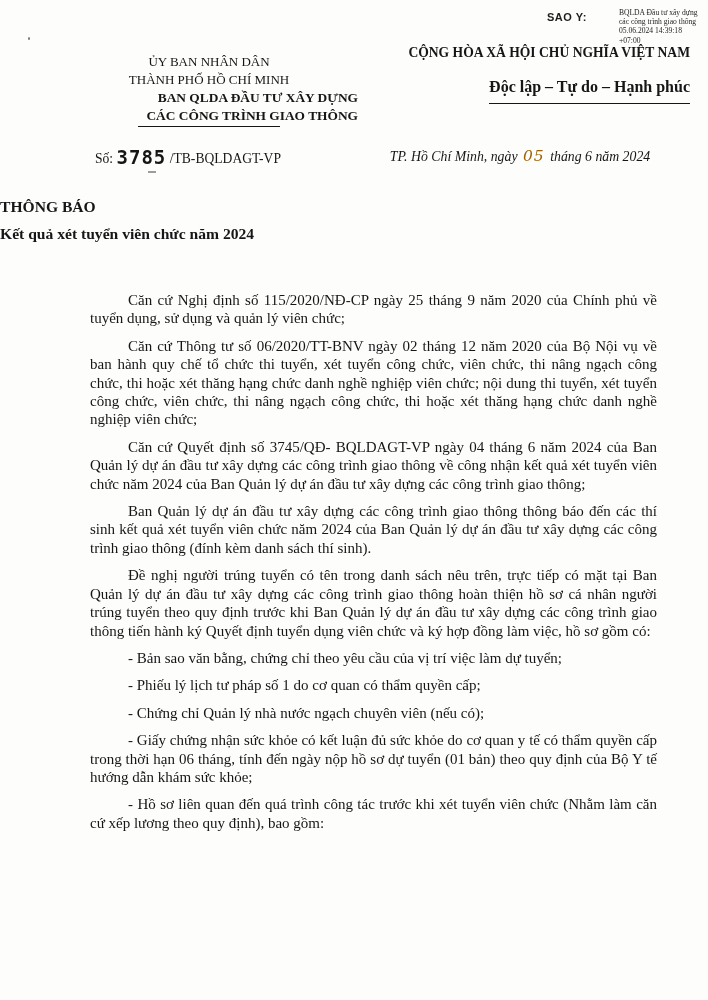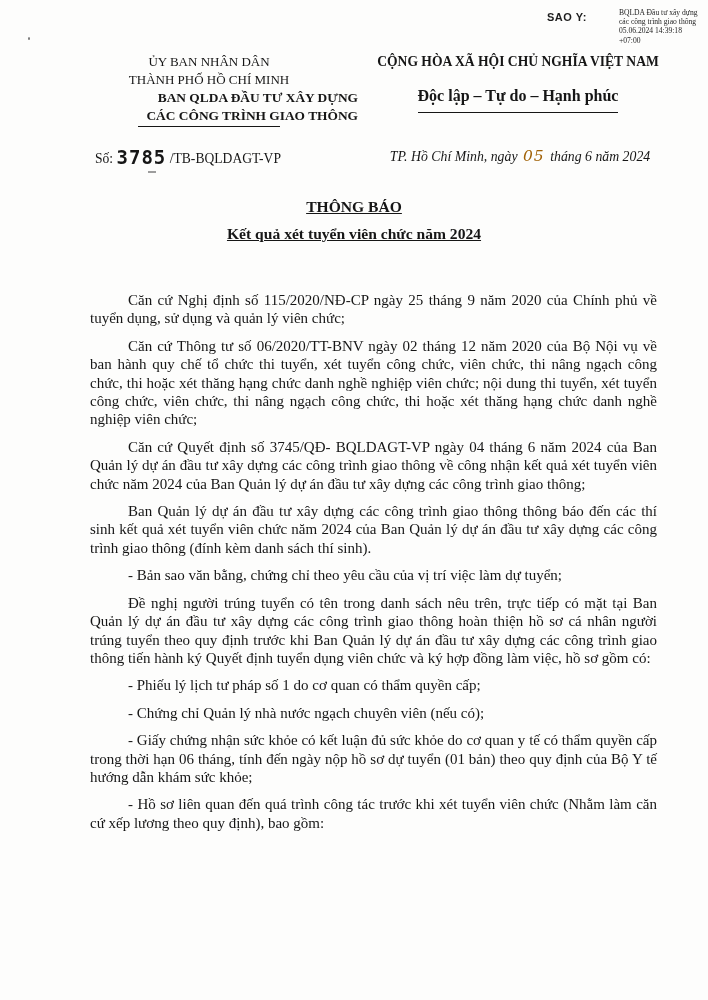--- a/index.html
+++ b/index.html
@@ -30,22 +30,22 @@
   .h-left{
     position:absolute;top:53px;left:60px;width:298px;
     text-align:center;font-size:13px;line-height:18px;
   }
   .h-left .org-bold{font-weight:bold;font-size:13.4px;text-align:right;}
   .h-left-underline{
     width:142px;height:0;border-bottom:1.6px solid #161616;
     margin:1px auto 0 auto;
   }
   .h-right{
-    position:absolute;top:53px;left:346px;width:344px;
-    text-align:center;line-height:18px;
+    position:absolute;top:44px;left:346px;width:344px;
+    text-align:right;line-height:18px;
   }
   .h-right .nation{font-weight:bold;font-size:13.6px;}
   .h-right .motto{
     font-weight:bold;font-size:16px;display:inline-block;
     border-bottom:1.6px solid #161616;padding-bottom:7px;margin-top:16px;
   }
   .doc-number{
     position:absolute;top:146px;left:95px;
     font-size:13.6px;white-space:nowrap;
   }
@@ -59,21 +59,21 @@
     text-align:center;font-style:italic;font-size:13.8px;white-space:nowrap;
   }
   .date-day{
     color:#a16207;
     font-size:15.5px;
     font-family:"DejaVu Serif", serif;
     letter-spacing:1px;
     padding:0 2px;
   }
   .title-block{
-    position:absolute;top:198px;left:0;width:708px;text-align:center;text-decoration:underline;
+    position:absolute;top:198px;left:0;width:708px;
   }
   .title-1{font-weight:bold;font-size:15.6px;}
   .title-2{font-weight:bold;font-size:15.6px;margin-top:9px;}
   .doc-body{
     position:absolute;top:282px;left:90px;width:567px;
     font-size:15px;line-height:18.4px;
     text-align:justify;
     margin-top:9px;
   }
   .doc-body p{margin:0 0 9px 0;text-indent:38px;}
@@ -124,22 +124,22 @@
   <div class="title-block">
     <div class="title-1">THÔNG BÁO</div>
     <div class="title-2">Kết quả xét tuyển viên chức năm 2024</div>
   </div>
 
   <div class="doc-body">
     <p>Căn cứ Nghị định số 115/2020/NĐ-CP ngày 25 tháng 9 năm 2020 của Chính phủ về tuyển dụng, sử dụng và quản lý viên chức;</p>
     <p>Căn cứ Thông tư số 06/2020/TT-BNV ngày 02 tháng 12 năm 2020 của Bộ Nội vụ về ban hành quy chế tổ chức thi tuyển, xét tuyển công chức, viên chức, thi nâng ngạch công chức, thi hoặc xét thăng hạng chức danh nghề nghiệp viên chức; nội dung thi tuyển, xét tuyển công chức, viên chức, thi nâng ngạch công chức, thi hoặc xét thăng hạng chức danh nghề nghiệp viên chức;</p>
     <p>Căn cứ Quyết định số 3745/QĐ- BQLDAGT-VP ngày 04 tháng 6 năm 2024 của Ban Quản lý dự án đầu tư xây dựng các công trình giao thông về công nhận kết quả xét tuyển viên chức năm 2024 của Ban Quản lý dự án đầu tư xây dựng các công trình giao thông;</p>
     <p>Ban Quản lý dự án đầu tư xây dựng các công trình giao thông thông báo đến các thí sinh kết quả xét tuyển viên chức năm 2024 của Ban Quản lý dự án đầu tư xây dựng các công trình giao thông (đính kèm danh sách thí sinh).</p>
+    <p>Đề nghị người trúng tuyển có tên trong danh sách nêu trên, trực tiếp có mặt tại Ban Quản lý dự án đầu tư xây dựng các công trình giao thông hoàn thiện hồ sơ cá nhân người trúng tuyển theo quy định trước khi Ban Quản lý dự án đầu tư xây dựng các công trình giao thông tiến hành ký Quyết định tuyển dụng viên chức và ký hợp đồng làm việc, hồ sơ gồm có:</p>
     <p>- Bản sao văn bằng, chứng chỉ theo yêu cầu của vị trí việc làm dự tuyển;</p>
-    <p>Đề nghị người trúng tuyển có tên trong danh sách nêu trên, trực tiếp có mặt tại Ban Quản lý dự án đầu tư xây dựng các công trình giao thông hoàn thiện hồ sơ cá nhân người trúng tuyển theo quy định trước khi Ban Quản lý dự án đầu tư xây dựng các công trình giao thông tiến hành ký Quyết định tuyển dụng viên chức và ký hợp đồng làm việc, hồ sơ gồm có:</p>
     <p>- Phiếu lý lịch tư pháp số 1 do cơ quan có thẩm quyền cấp;</p>
     <p>- Chứng chỉ Quản lý nhà nước ngạch chuyên viên (nếu có);</p>
     <p>- Giấy chứng nhận sức khỏe có kết luận đủ sức khỏe do cơ quan y tế có thẩm quyền cấp trong thời hạn 06 tháng, tính đến ngày nộp hồ sơ dự tuyển (01 bản) theo quy định của Bộ Y tế hướng dẫn khám sức khỏe;</p>
     <p>- Hồ sơ liên quan đến quá trình công tác trước khi xét tuyển viên chức (Nhằm làm căn cứ xếp lương theo quy định), bao gồm:</p>
   </div>
 
   <div class="mark-dash"></div>
   <div class="mark-dot"></div>
 
 </div>

